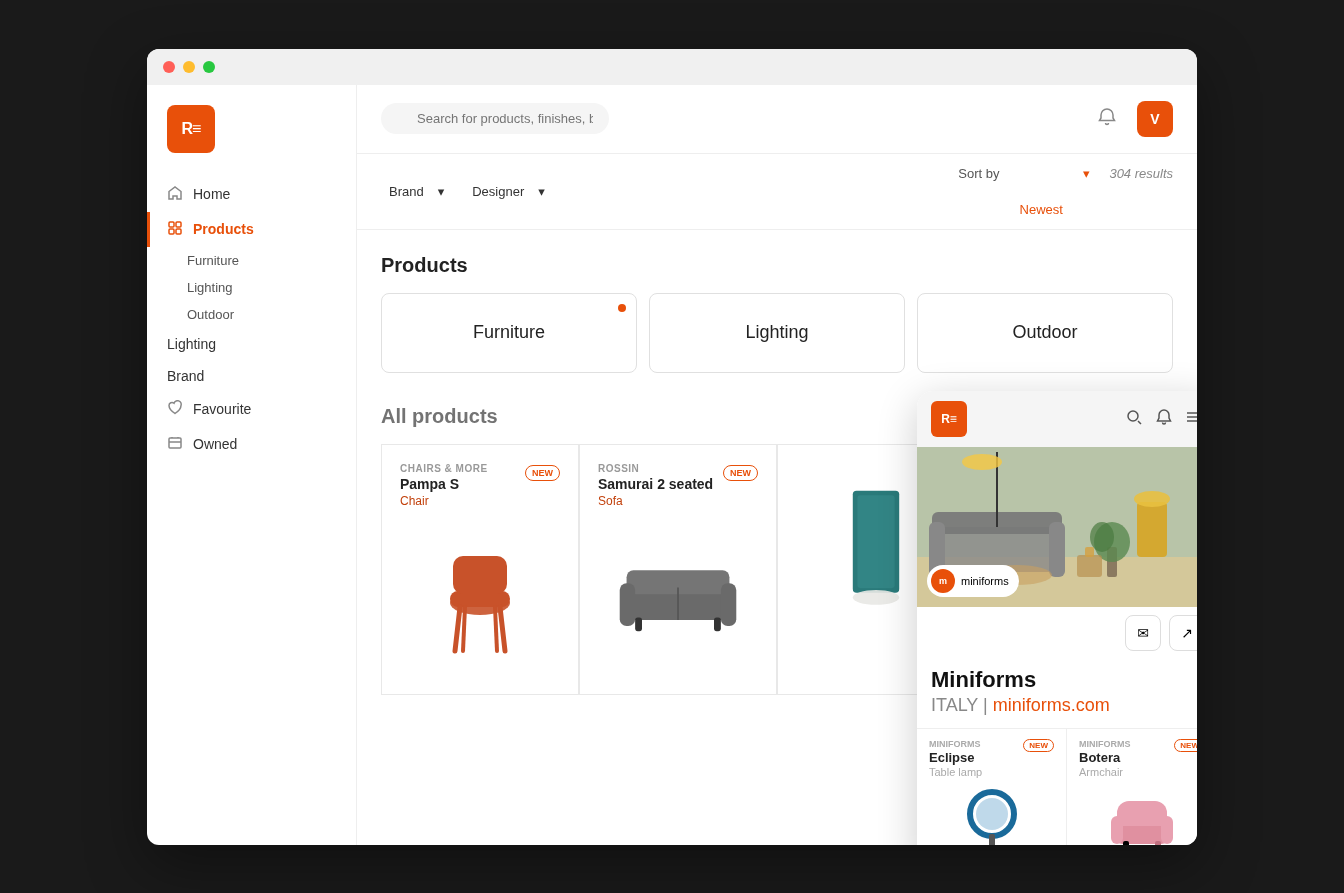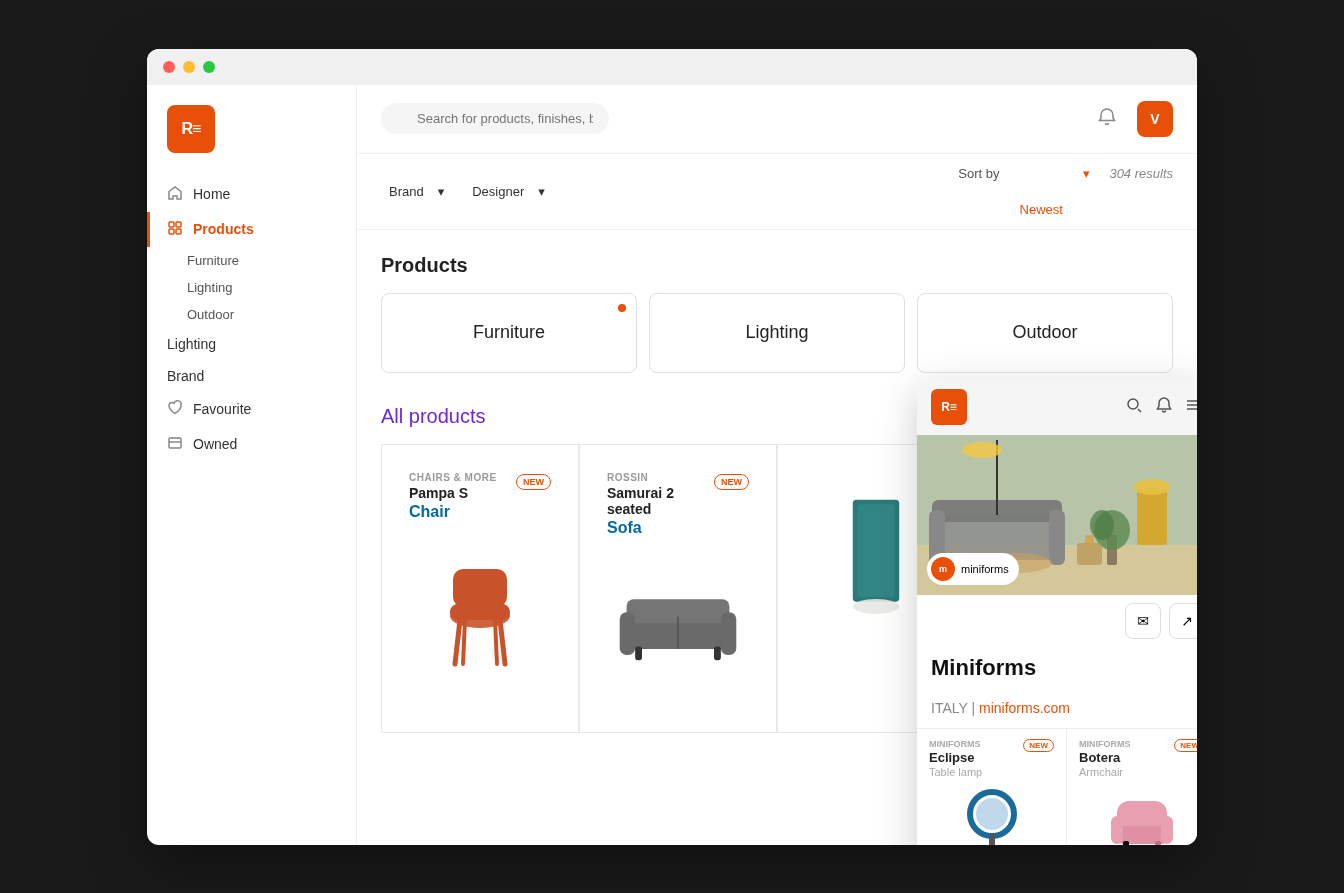--- a/index.html
+++ b/index.html
@@ -247,56 +247,55 @@
       right: 10px;
       width: 8px;
       height: 8px;
       background: #e8500a;
       border-radius: 50%;
     }
 
     
     .all-products-title {
       font-size: 20px;
-      font-weight: 400;
-      color: #6d28d9;
+      font-weight: 700;
+      color: #737373;
       margin-bottom: 16px;
     }
 
     .products-grid {
       display: grid;
       grid-template-columns: repeat(4, 1fr);
       gap: 0;
     }
 
     .product-card {
       border: 1px solid #e8e8e8;
-      padding: 27px;
+      padding: 18px;
       cursor: pointer;
     }
 
     .product-brand {
       font-size: 10px;
       font-weight: 600;
       color: #999;
       text-transform: uppercase;
       letter-spacing: 0.5px;
     }
 
     .product-name {
       font-size: 14px;
       font-weight: 600;
       color: #222;
       margin: 2px 0;
     }
 
     .product-type {
-      font-size: 16px;
-      color: #0369a1;
-      font-weight: bold;
+      font-size: 12px;
+      color: #c2410c;
     }
 
     .product-image-area {
       height: 160px;
       display: flex;
       align-items: center;
       justify-content: center;
       margin-top: 8px;
     }
 
@@ -441,23 +440,23 @@
       padding: 8px 14px 12px;
     }
 
     .overlay-brand-name {
       font-size: 22px;
       font-weight: 700;
       color: #111;
     }
 
     .overlay-brand-meta {
-      font-size: 14px;
+      font-size: 18px;
       color: #888;
-      margin-top: 19px;
+      margin-top: 2px;
     }
 
     .overlay-brand-meta a {
       color: #e8500a;
       text-decoration: none;
     }
 
     .overlay-products-grid {
       display: grid;
       grid-template-columns: 1fr 1fr;

